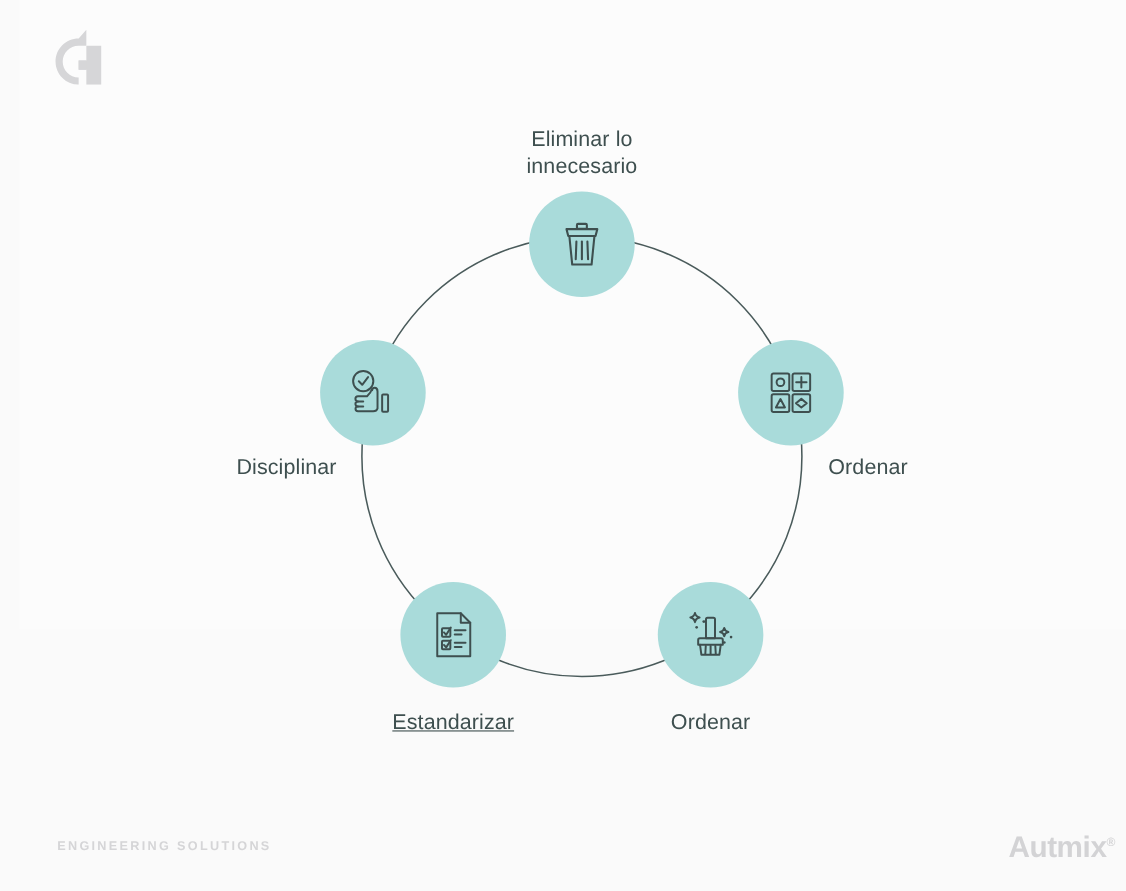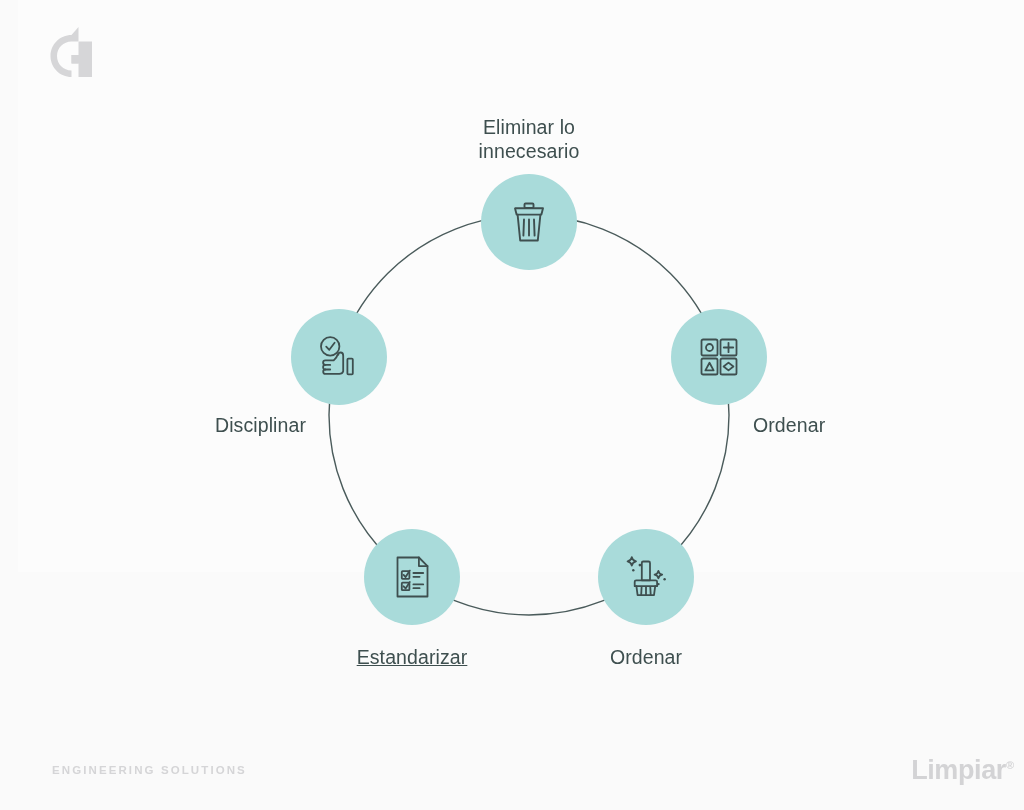--- a/index.html
+++ b/index.html
@@ -252,16 +252,16 @@
       </span>
     </div>
     <div class="node-label label-left" style="left:288px; top:414px;">Disciplinar</div>
 
 
   </div>
 
   <div id="footer-tagline">ENGINEERING SOLUTIONS</div>
 
   <div id="footer-wordmark">
-    <span>Limpiar</span><span class="reg">®</span>
+    <span>Autmix</span><span class="reg">®</span>
   </div>
 
 </div>
 
 </body></html>

